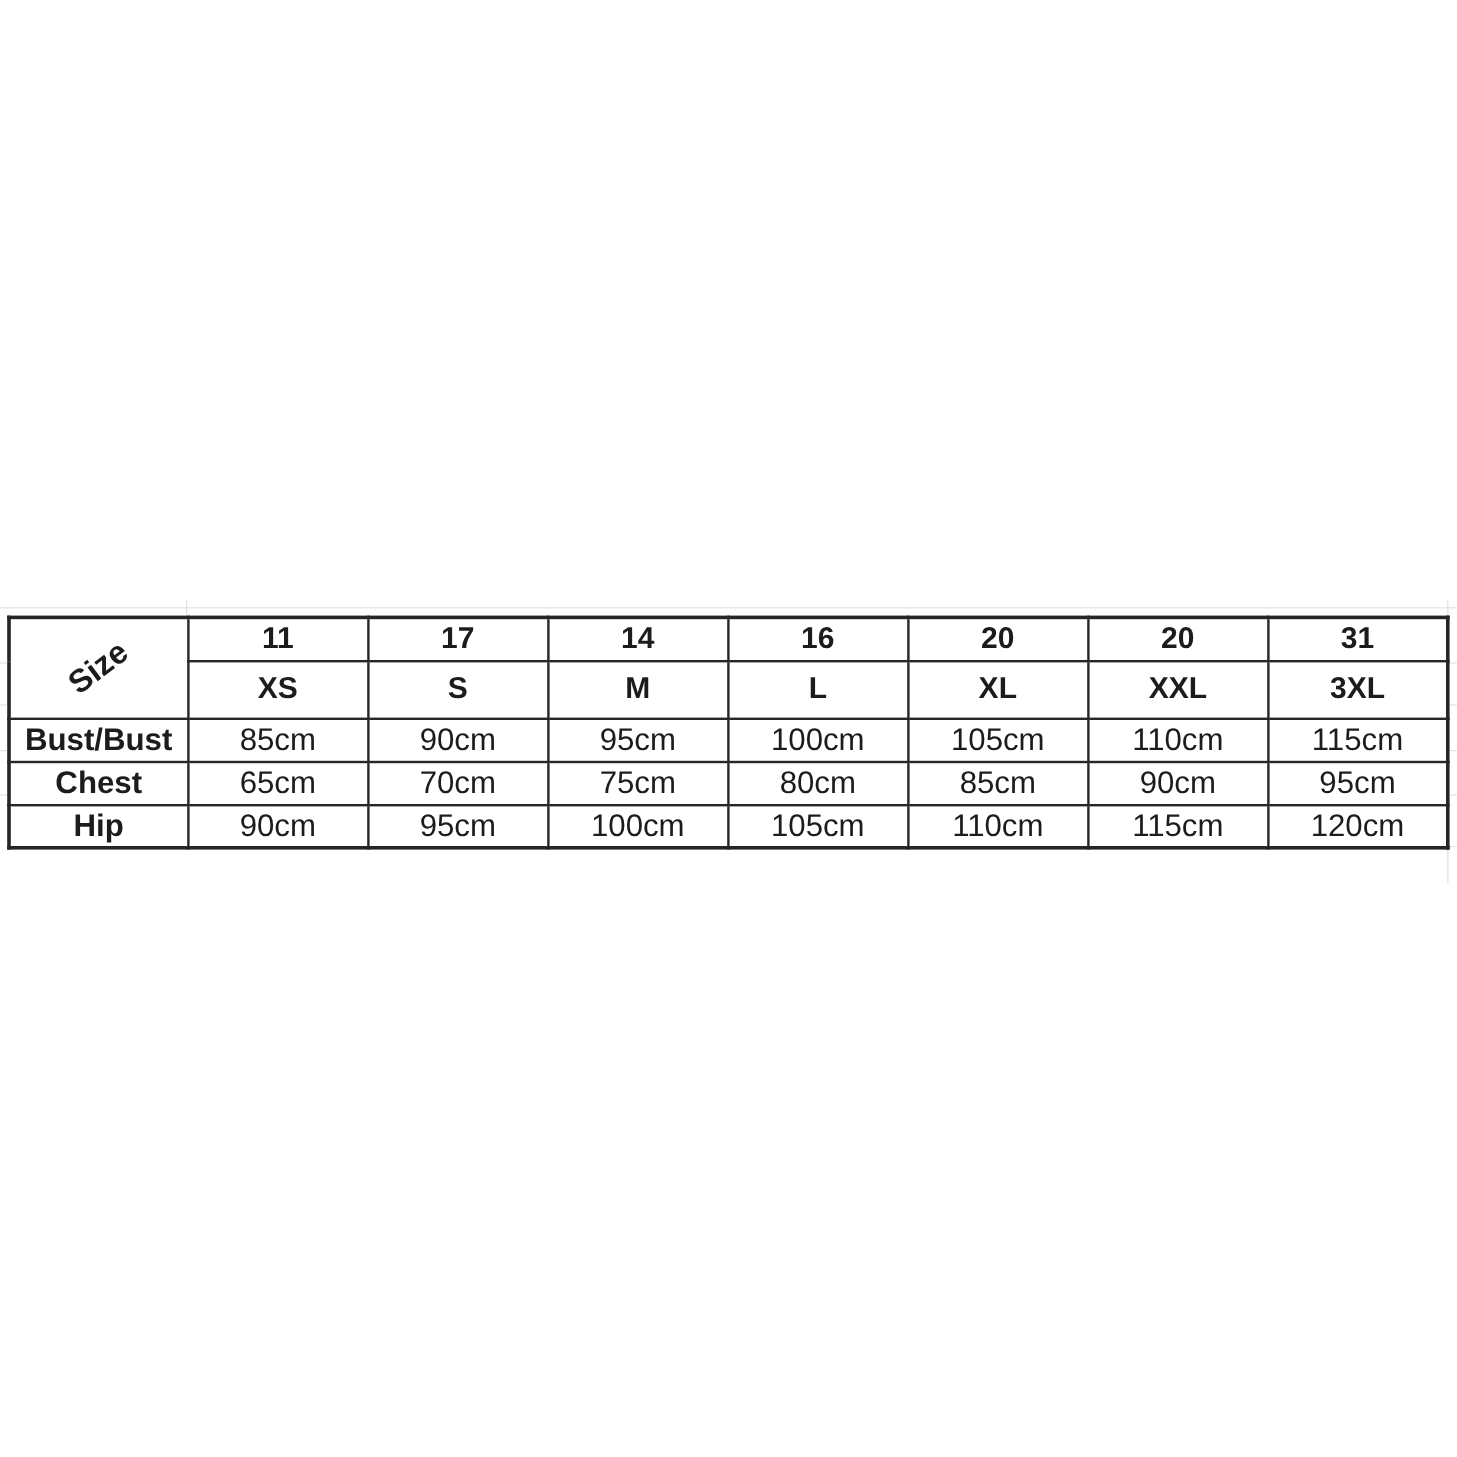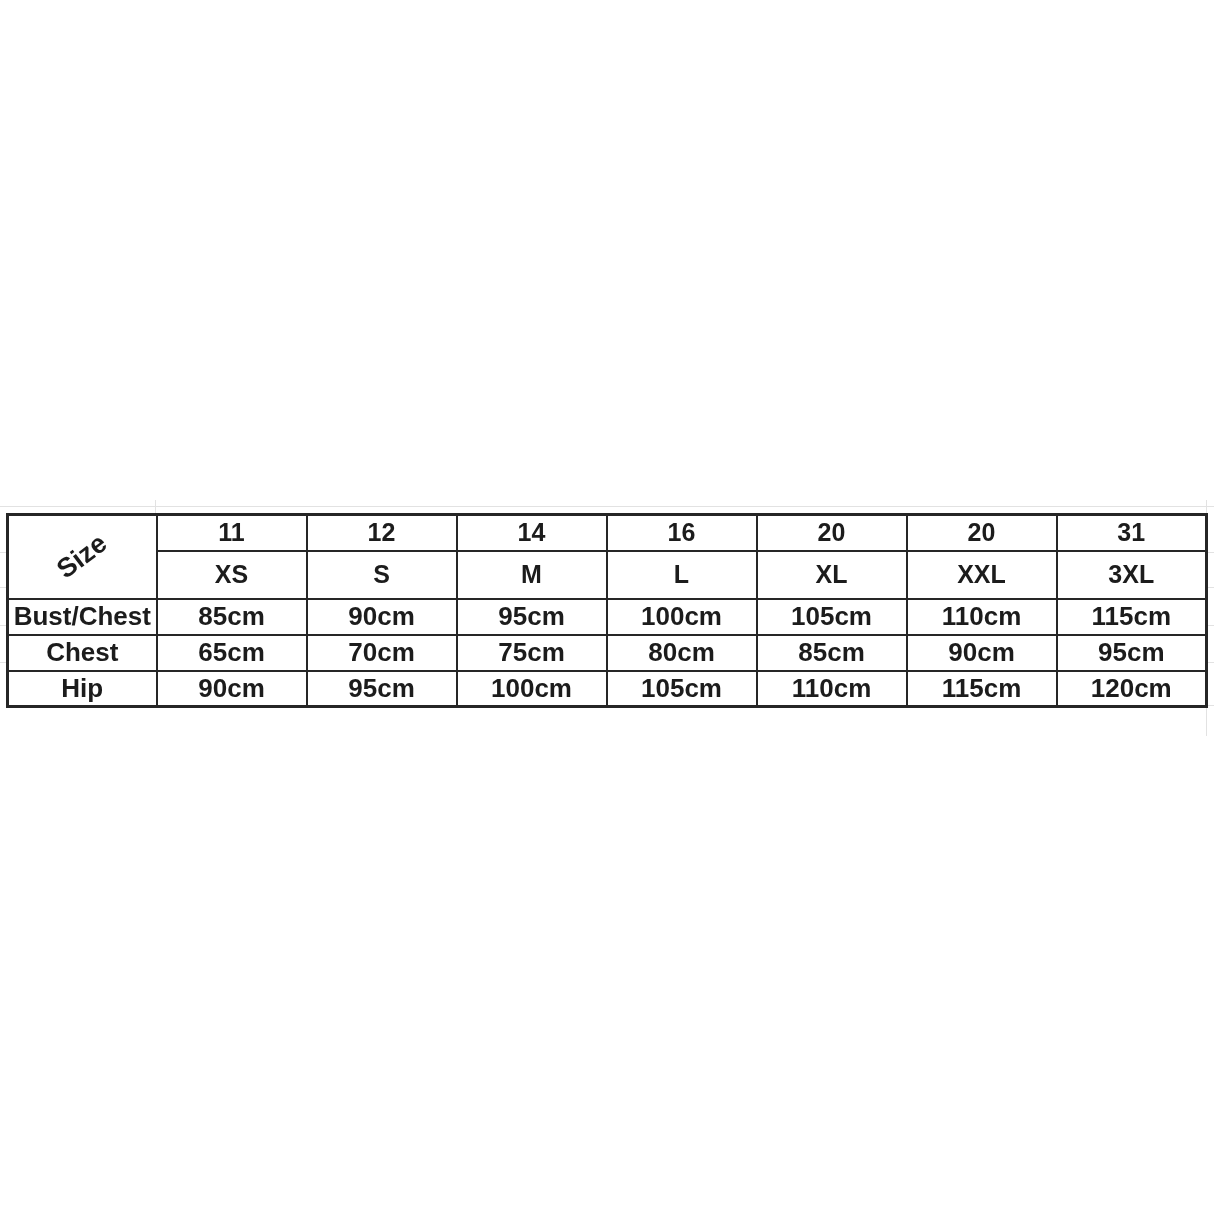--- a/index.html
+++ b/index.html
@@ -56,21 +56,21 @@
   th.size-letter {
     font-size: 25px;
     font-weight: 700;
   }
   th.row-label {
     font-size: 26px;
     font-weight: 700;
   }
   td.value-cell {
     font-size: 26px;
-    font-weight: 700;
+    font-weight: 400;
   }
   th.corner-cell {
     position: relative;
   }
   .size-rotated {
     display: inline-block;
     font-size: 27px;
     font-weight: 700;
     transform: rotate(-37deg);
   }
@@ -102,38 +102,38 @@
       <col>
       <col>
       <col>
   </colgroup>
   <tbody>
     <tr class="row-size-numbers">
       <th class="corner-cell" rowspan="2">
         <span class="size-rotated">Size</span>
       </th>
       <th class="size-number">11</th>
-      <th class="size-number">12</th>
+      <th class="size-number">17</th>
       <th class="size-number">14</th>
       <th class="size-number">16</th>
       <th class="size-number">20</th>
       <th class="size-number">20</th>
       <th class="size-number">31</th>
     </tr>
     <tr class="row-size-letters">
       <th class="size-letter">XS</th>
       <th class="size-letter">S</th>
       <th class="size-letter">M</th>
       <th class="size-letter">L</th>
       <th class="size-letter">XL</th>
       <th class="size-letter">XXL</th>
       <th class="size-letter">3XL</th>
     </tr>
     <tr class="row-measure">
-      <th class="row-label">Bust/Chest</th>
+      <th class="row-label">Bust/Bust</th>
       <td class="value-cell">85cm</td>
       <td class="value-cell">90cm</td>
       <td class="value-cell">95cm</td>
       <td class="value-cell">100cm</td>
       <td class="value-cell">105cm</td>
       <td class="value-cell">110cm</td>
       <td class="value-cell">115cm</td>
     </tr>
     <tr class="row-measure">
       <th class="row-label">Chest</th>

